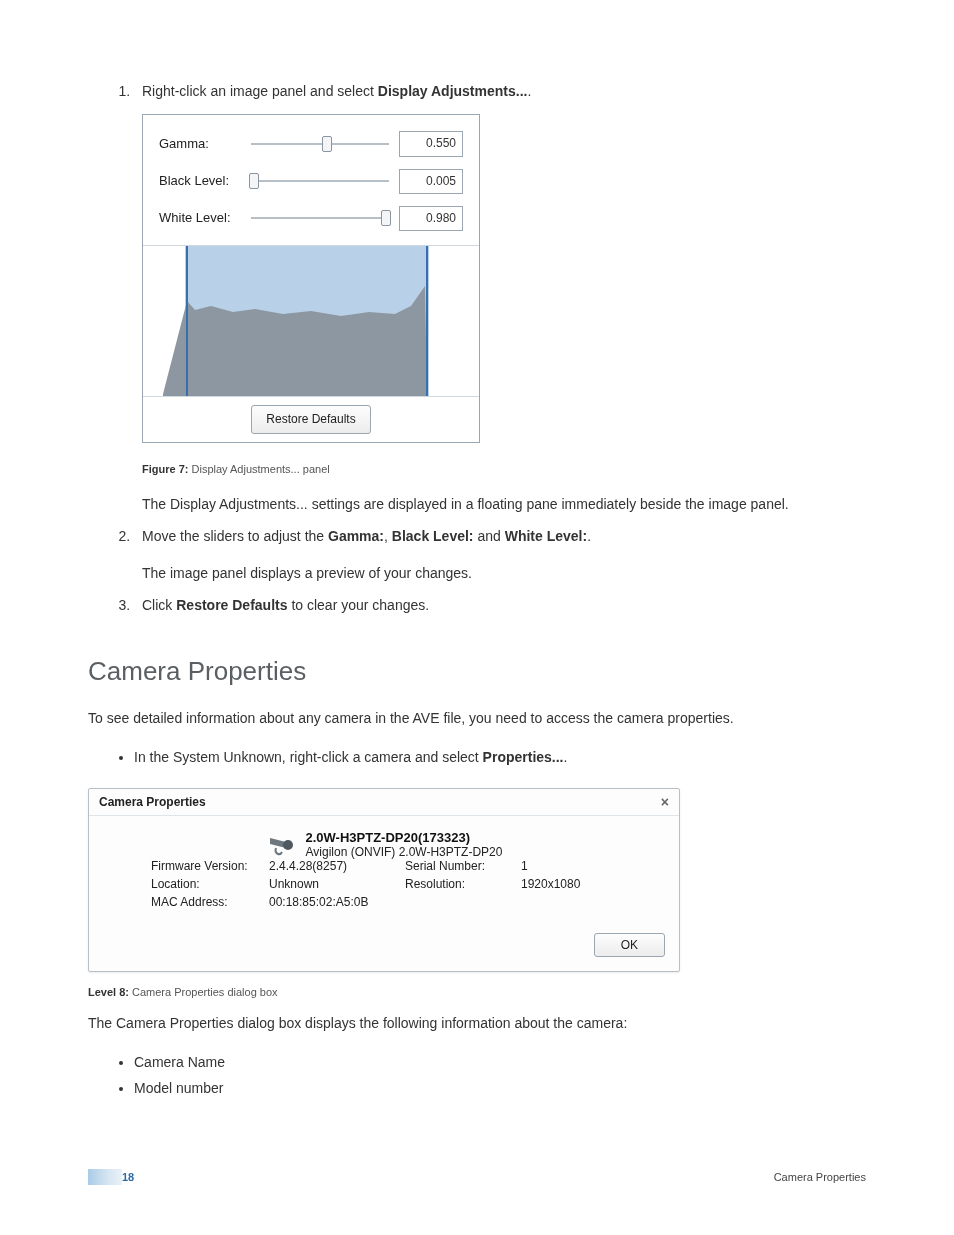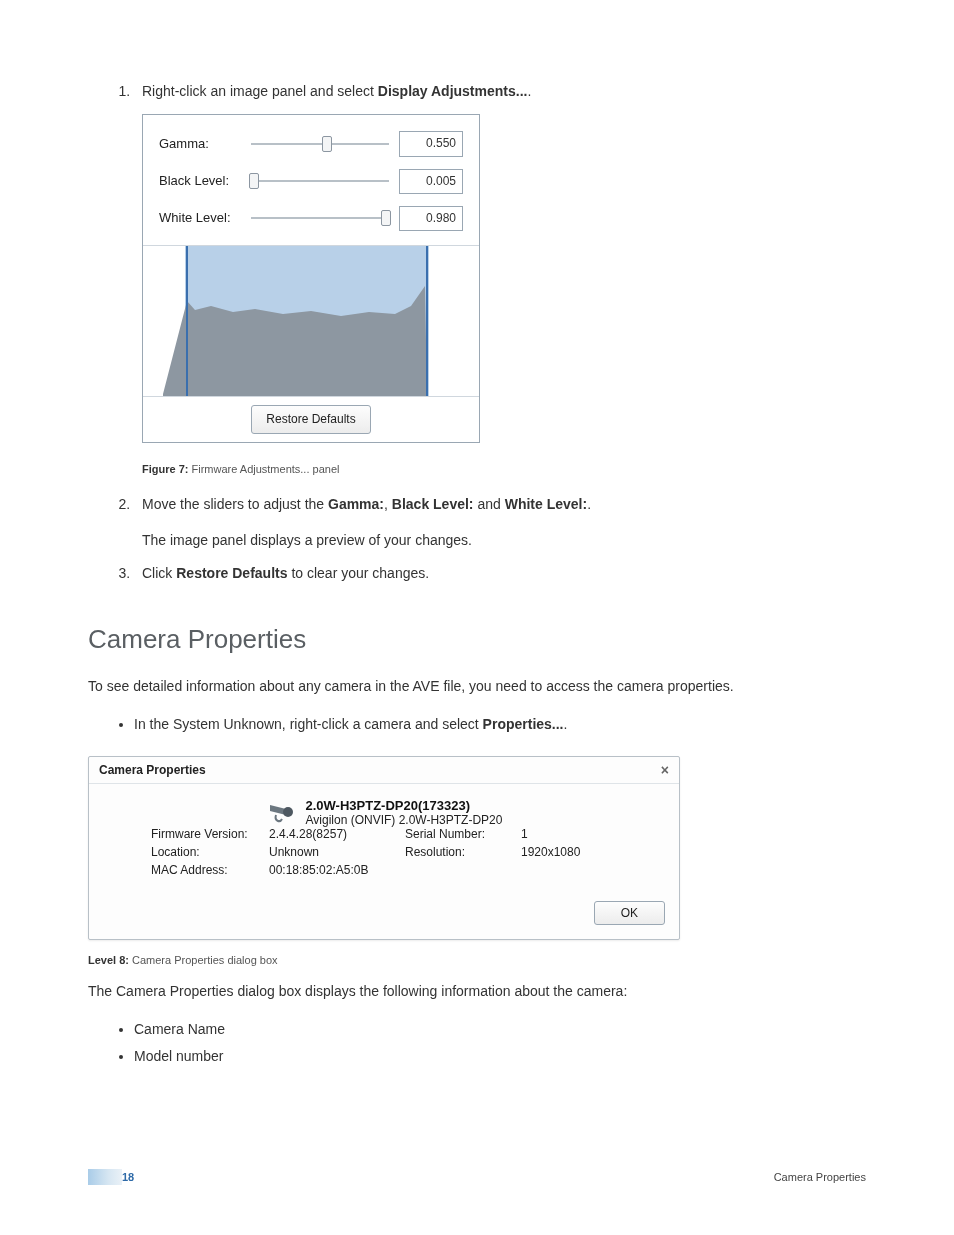--- a/index.html
+++ b/index.html
@@ -295,23 +295,24 @@
             <line x1="44" y1="0" x2="44" y2="150" stroke="#3a6fae" stroke-width="2"></line>
             <line x1="284" y1="0" x2="284" y2="150" stroke="#3a6fae" stroke-width="2"></line>
           </svg>
         </div>
         <div class="da-footer">
           <span class="btn">Restore Defaults</span>
         </div>
       </div>
 
       <div class="fig-caption">
-        <span class="fig-label">Figure 7:</span><span> Firmware Adjustments... panel</span>
+        <span class="fig-label">Figure 7:</span><span> Display Adjustments... panel</span>
       </div>
 
+      <div class="subtext">The Display Adjustments... settings are displayed in a floating pane immediately beside the image panel.</div>
     </li>
 
     <li>
       <span>
         <span>Move the sliders to adjust the </span><span class="bold">Gamma:</span><span>, </span><span class="bold">Black Level:</span><span> and </span><span class="bold">White Level:</span><span>.</span>
       </span>
       <div class="subtext">The image panel displays a preview of your changes.</div>
     </li>
 
     <li>

